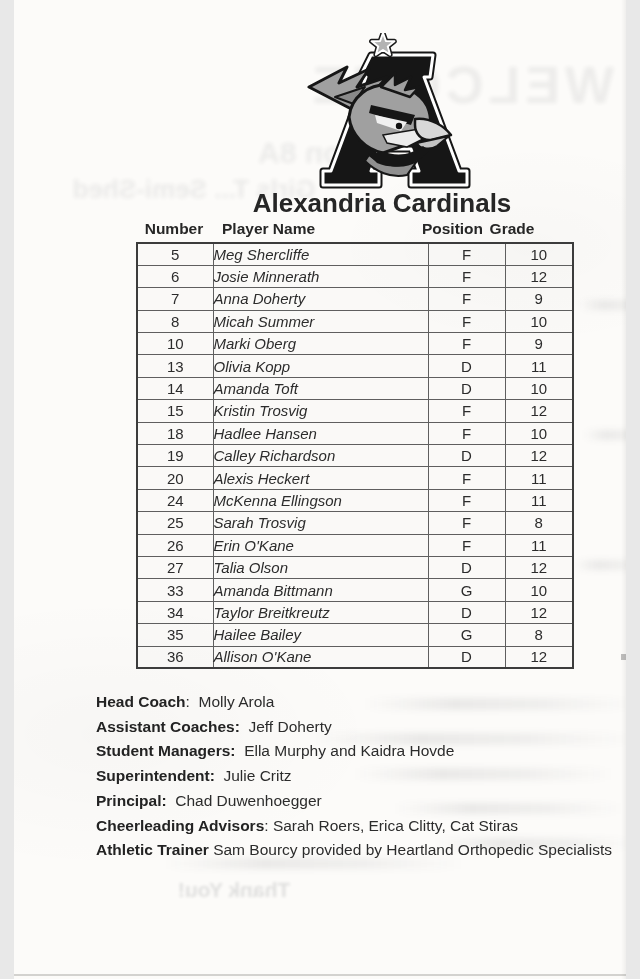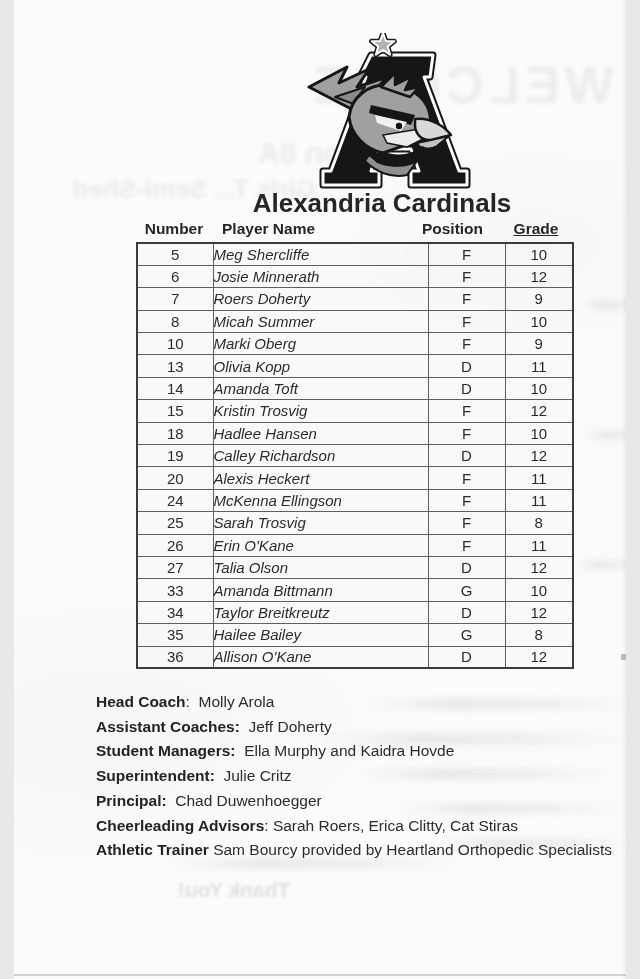--- a/index.html
+++ b/index.html
@@ -110,21 +110,21 @@
       <path d="M124,107 L142,103 L130,113 C122,118 112,115 110,110 Z" fill="#c2c2c2" stroke="#161616" stroke-width="2" stroke-linejoin="round"></path>
       <path d="M74,118 C90,124 104,122 116,113 L122,118 C110,132 88,138 70,130 L62,122 Z" fill="#161616"></path>
     </g>
   </svg>
 
   <div class="title">Alexandria Cardinals</div>
 
   <div class="hdr" style="left:122px; width:76px;">Number</div>
   <div class="hdr" style="left:208px; text-align:left;">Player Name</div>
   <div class="hdr" style="left:400px; width:77px;">Position</div>
-  <div class="hdr" style="left:488px; width:68px;text-decoration:underline;">Grade</div>
+  <div class="hdr" style="left:464px; width:68px;">Grade</div>
 
   <table class="roster">
     <colgroup>
       <col style="width:76px">
         <col style="width:215px">
         <col style="width:77px">
         <col style="width:68px">
     </colgroup>
     <tbody>
         <tr>
@@ -134,21 +134,21 @@
           <td class="center-cell">10</td>
         </tr>
         <tr>
           <td class="center-cell">6</td>
           <td class="name-cell">Josie Minnerath</td>
           <td class="center-cell">F</td>
           <td class="center-cell">12</td>
         </tr>
         <tr>
           <td class="center-cell">7</td>
-          <td class="name-cell">Roers Doherty</td>
+          <td class="name-cell">Anna Doherty</td>
           <td class="center-cell">F</td>
           <td class="center-cell">9</td>
         </tr>
         <tr>
           <td class="center-cell">8</td>
           <td class="name-cell">Micah Summer</td>
           <td class="center-cell">F</td>
           <td class="center-cell">10</td>
         </tr>
         <tr>

